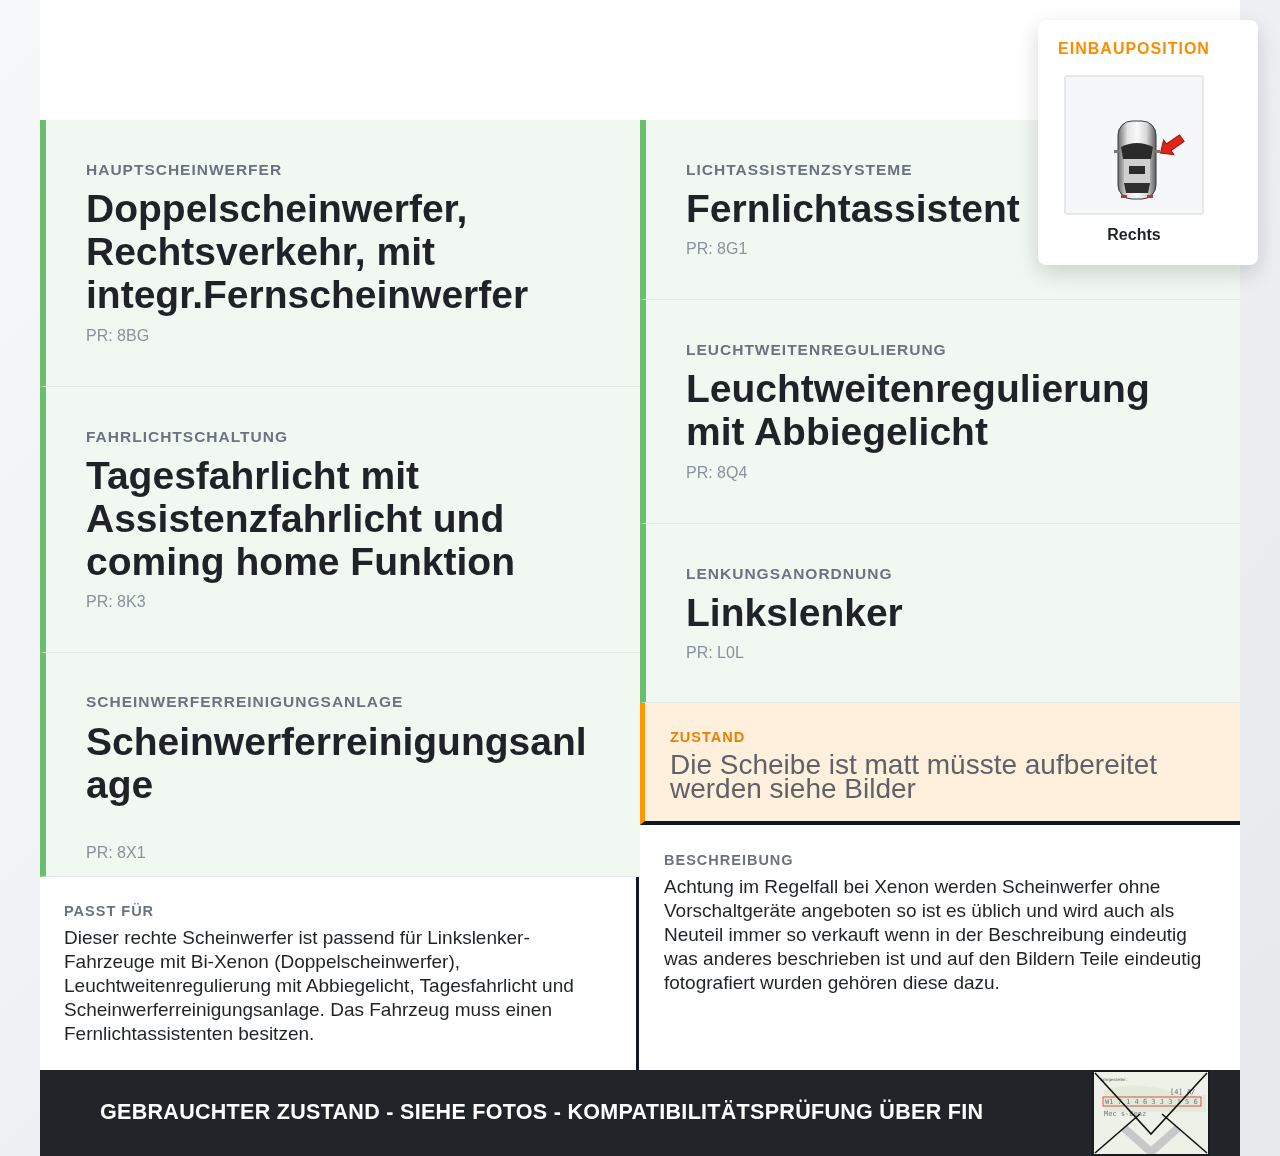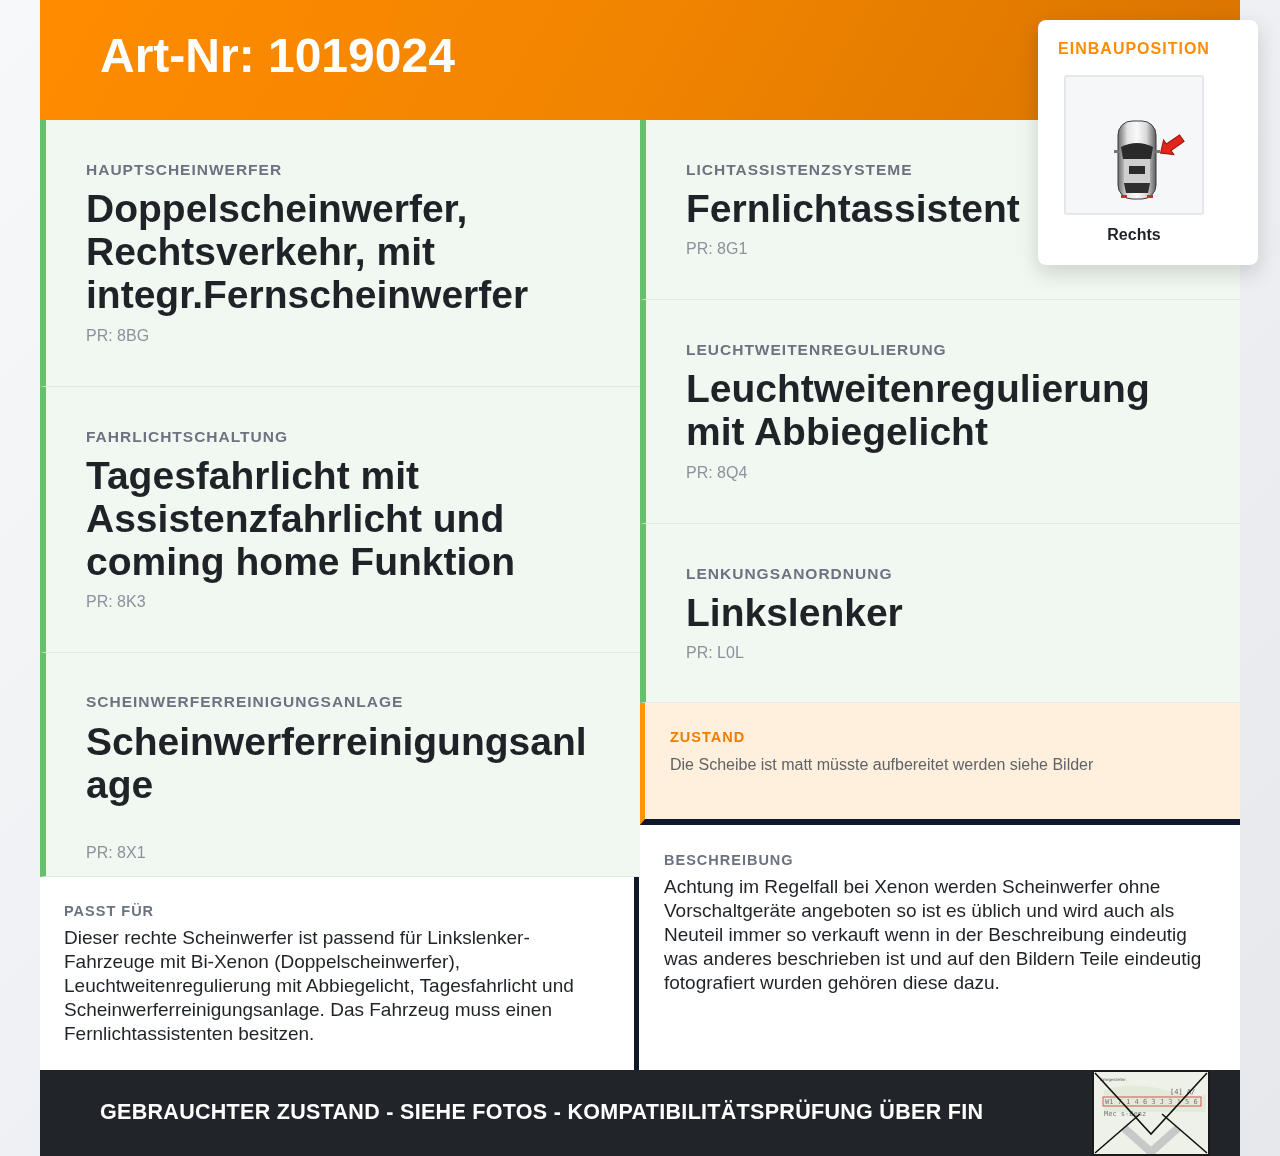--- a/index.html
+++ b/index.html
@@ -40,29 +40,29 @@
     position: absolute; left: 40px; width: 520px;
     font-size: 39px; font-weight: 700; color: #1f2328; line-height: 43px;
   }
   .feature-pr {
     position: absolute; left: 40px;
     font-size: 16px; color: #8a929c;
   }
   .zustand {
     position: absolute; left: 600px; top: 703px; width: 600px; height: 122px;
     background: #fff0dd; border-left: 5px solid #ff9500;
-    border-bottom: 6px solid #0f172a;
+    border-bottom: 4px solid #0f172a;
   }
   .zustand-label {
     position: absolute; left: 25px; top: 26px;
     font-size: 14.5px; font-weight: 700; letter-spacing: 1px; color: #f07d00;
   }
   .zustand-text {
     position: absolute; left: 25px; top: 50px; width: 540px;
-    font-size: 16px; line-height: 24px; color: #5f6368;
+    font-size: 28px; line-height: 24px; color: #5f6368;
   }
   .textblock { position: absolute; background: #ffffff; }
   .textblock-label {
     position: absolute; left: 24px;
     font-size: 14.5px; font-weight: 700; letter-spacing: 1px; color: #6b7280;
   }
   .textblock-body {
     position: absolute; left: 24px; width: 548px;
     font-size: 19px; line-height: 24px; color: #1f2328;
   }
@@ -94,23 +94,20 @@
   .pos-caption {
     position: absolute; left: 0; top: 206px; width: 192px; text-align: center;
     font-size: 16px; font-weight: 700; color: #1f2328;
   }
 </style>
 </head>
 <body>
 
 <div class="page">
 
-  <div class="header">
-    <div class="header-title">Art-Nr: 1019024</div>
-  </div>
 
   <div class="col col-left">
     <div class="feature" style="height:267px;">
       <div class="feature-label" style="top:41px;">HAUPTSCHEINWERFER</div>
       <div class="feature-value" style="top:67px;">Doppelscheinwerfer, Rechtsverkehr, mit integr.Fernscheinwerfer</div>
       <div class="feature-pr" style="top:207px;">PR: 8BG</div>
     </div>
     <div class="feature" style="height:266px;">
       <div class="feature-label" style="top:41px;">FAHRLICHTSCHALTUNG</div>
       <div class="feature-value" style="top:67px;">Tagesfahrlicht mit Assistenzfahrlicht und coming home Funktion</div>
@@ -139,21 +136,21 @@
       <div class="feature-value" style="top:67px;">Linkslenker</div>
       <div class="feature-pr" style="top:120px;">PR: L0L</div>
     </div>
   </div>
 
   <div class="zustand">
     <div class="zustand-label">ZUSTAND</div>
     <div class="zustand-text">Die Scheibe ist matt müsste aufbereitet werden siehe Bilder</div>
   </div>
 
-  <div class="textblock" style="left:0; top:877px; width:599px; height:193px; border-right:5px solid #0f172a;">
+  <div class="textblock" style="left:0; top:877px; width:599px; height:193px; border-right:3px solid #0f172a;">
     <div class="textblock-label" style="top:26px;">PASST FÜR</div>
     <div class="textblock-body" style="top:49px;">Dieser rechte Scheinwerfer ist passend für Linkslenker-Fahrzeuge mit Bi-Xenon (Doppelscheinwerfer), Leuchtweitenregulierung mit Abbiegelicht, Tagesfahrlicht und Scheinwerferreinigungsanlage. Das Fahrzeug muss einen Fernlichtassistenten besitzen.</div>
   </div>
 
   <div class="textblock" style="left:600px; top:826px; width:600px; height:244px;">
     <div class="textblock-label" style="top:26px;">BESCHREIBUNG</div>
     <div class="textblock-body" style="top:49px;">Achtung im Regelfall bei Xenon werden Scheinwerfer ohne Vorschaltgeräte angeboten so ist es üblich und wird auch als Neuteil immer so verkauft wenn in der Beschreibung eindeutig was anderes beschrieben ist und auf den Bildern Teile eindeutig fotografiert wurden gehören diese dazu.</div>
   </div>
 
   <div class="footer">

